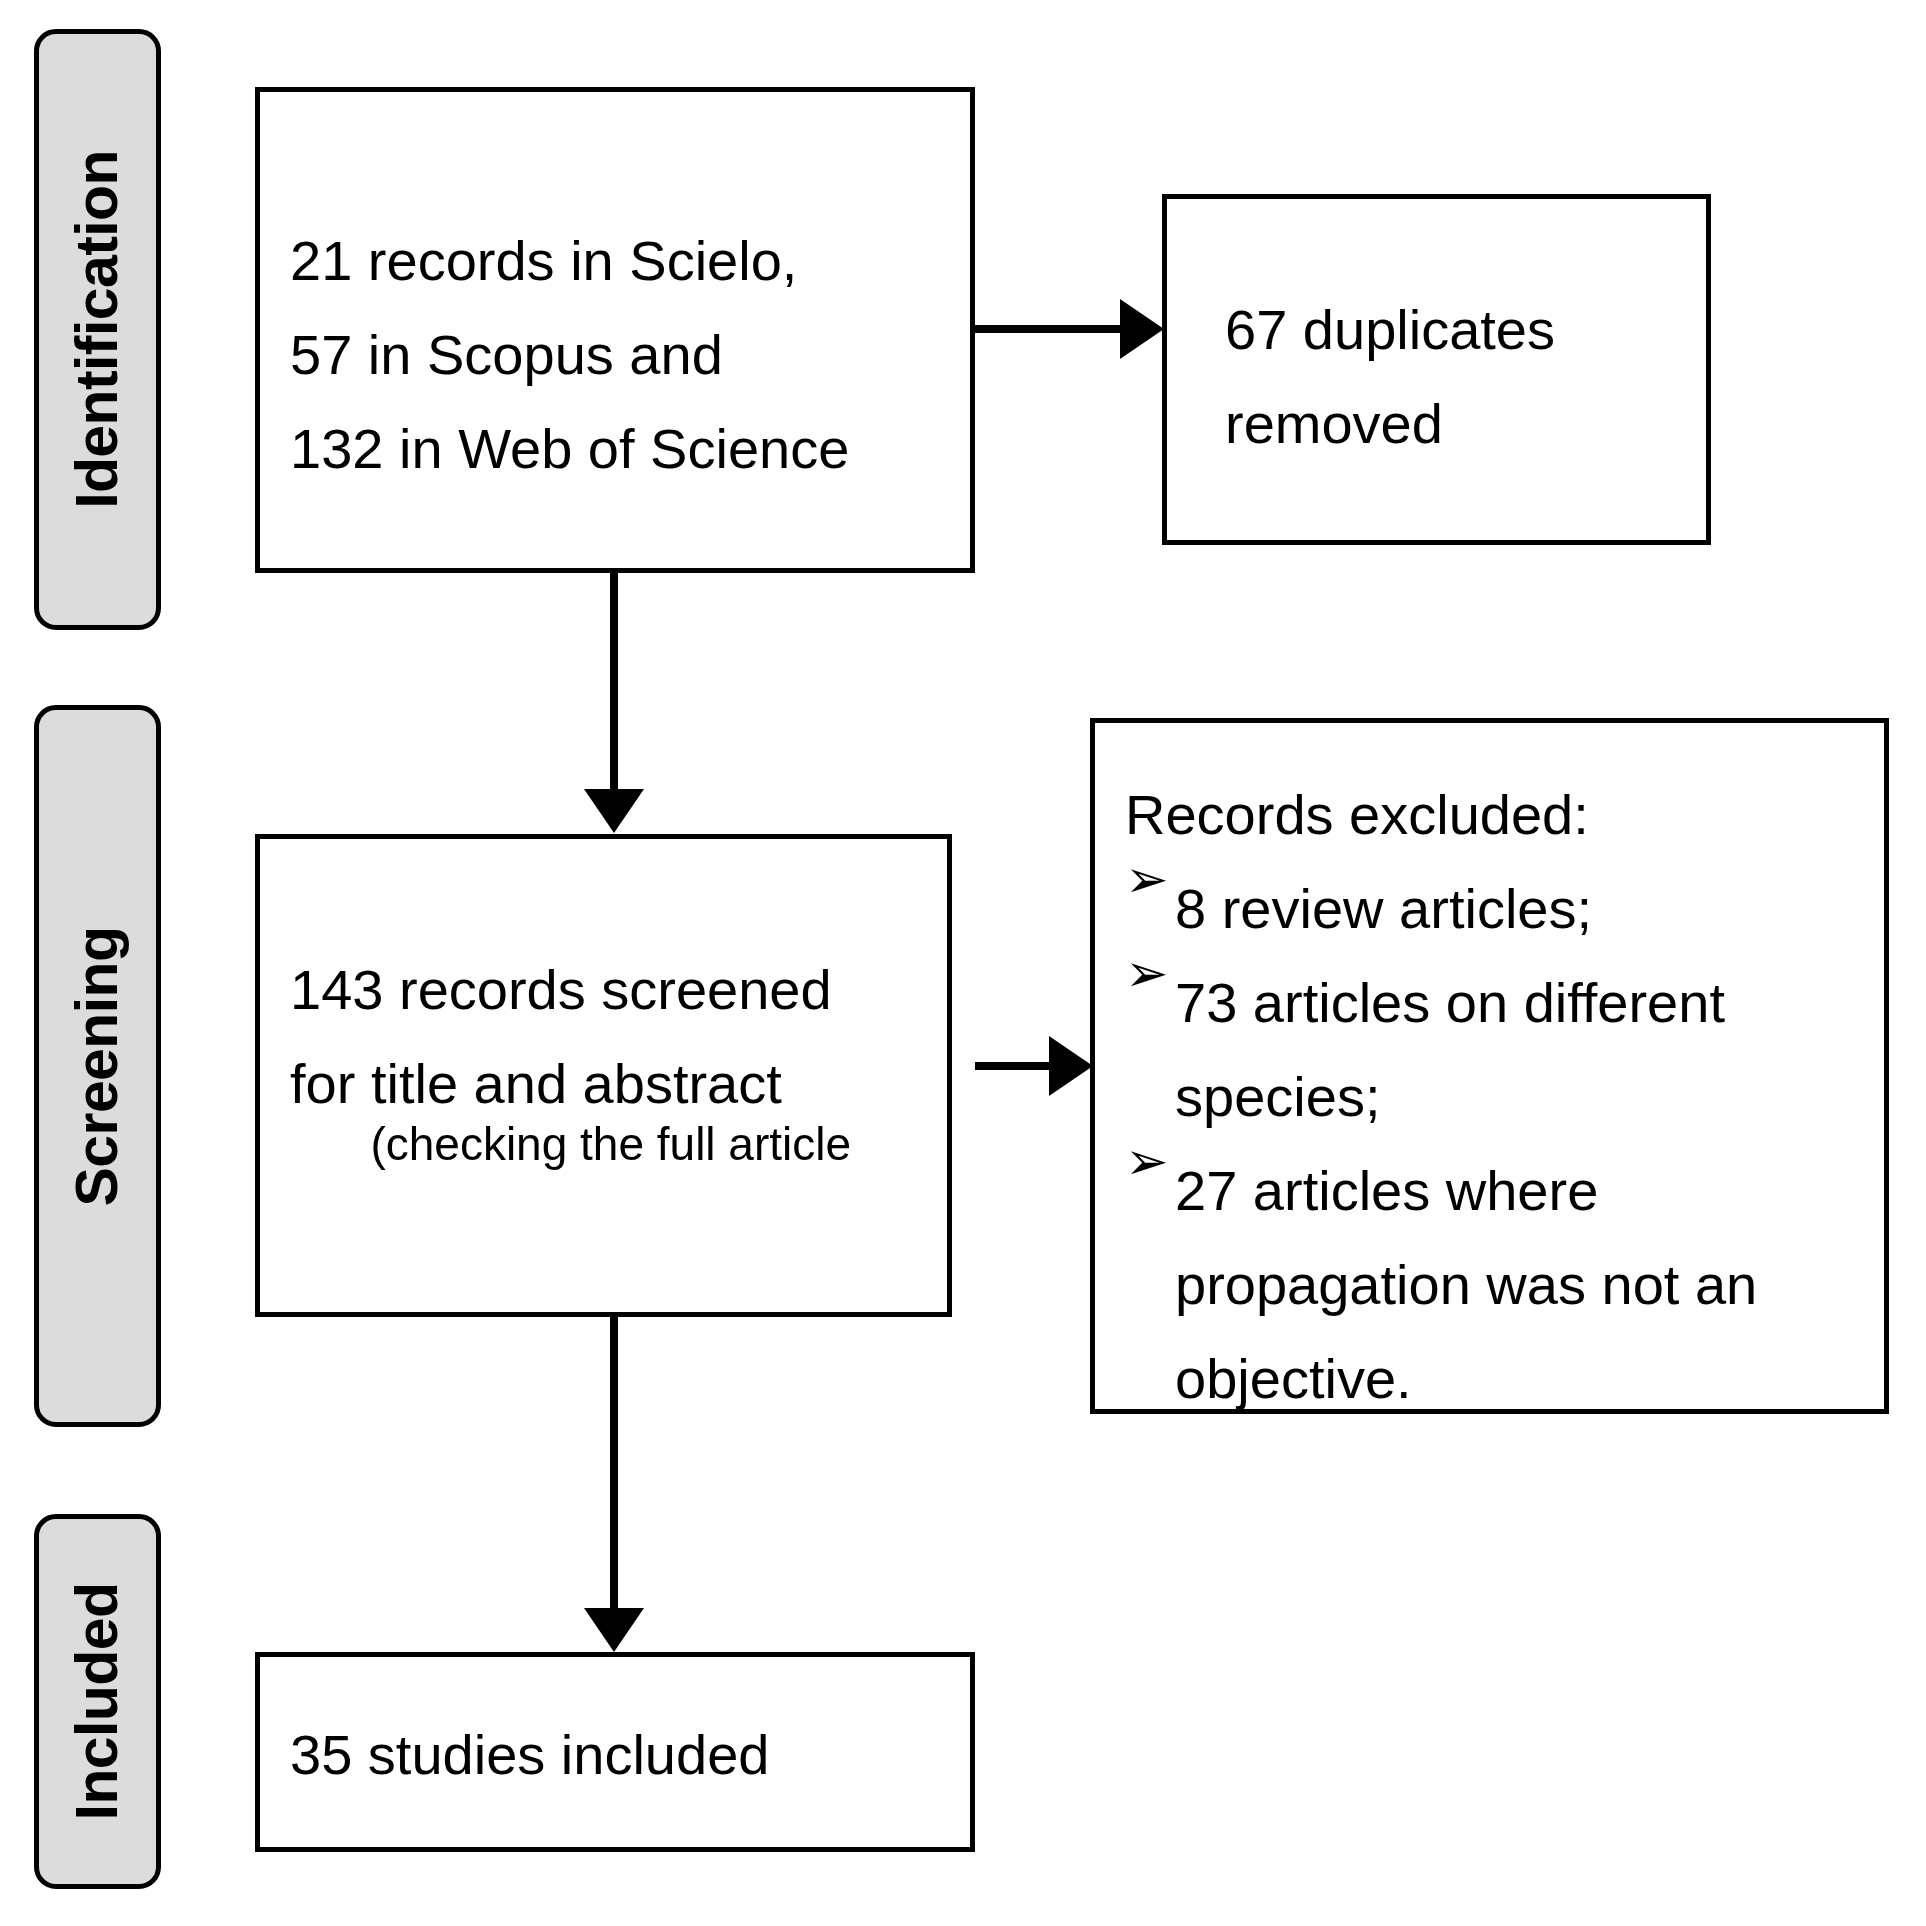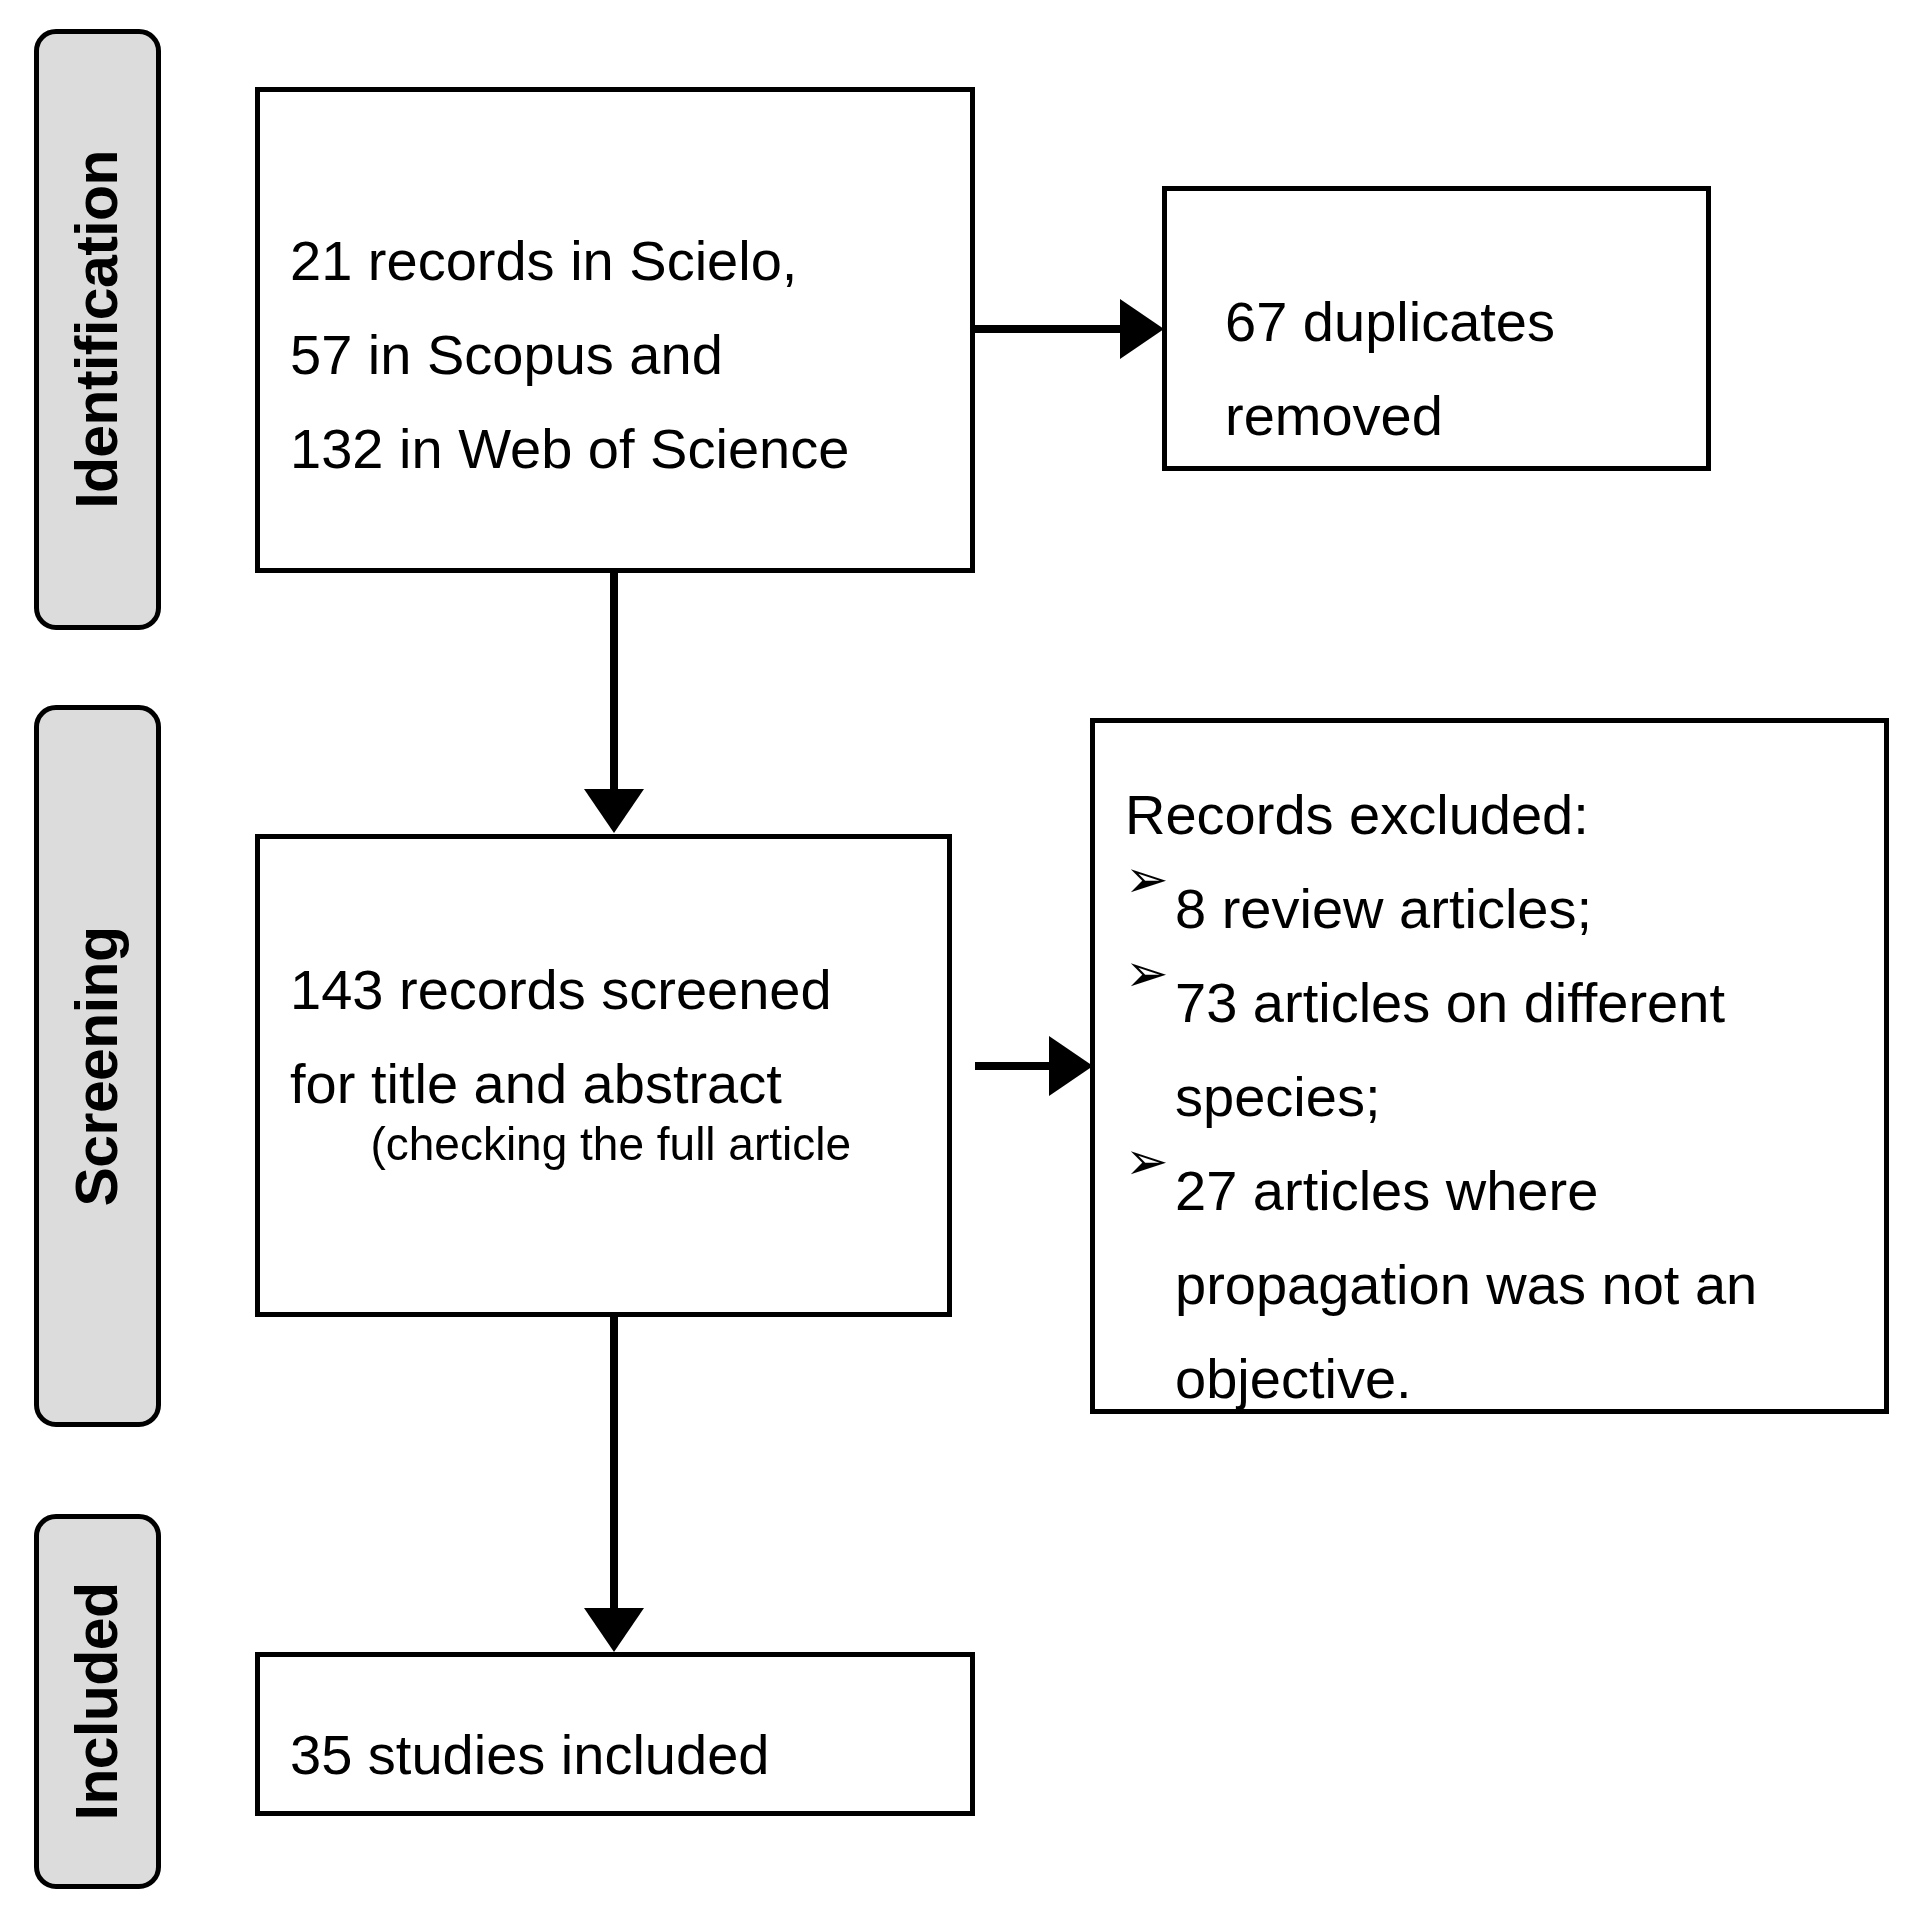--- a/index.html
+++ b/index.html
@@ -130,21 +130,21 @@
   </div>
 
   <div class="flow-box" style="left:255px; top:87px; width:720px; height:486px;">
     <div class="box-text" style="top:108px;">
       <span class="line">21 records in Scielo,</span>
       <span class="line">57 in Scopus and</span>
       <span class="line">132 in Web of Science</span>
     </div>
   </div>
 
-  <div class="flow-box" style="left:1162px; top:186px; width:549px; height:285px;">
+  <div class="flow-box" style="left:1162px; top:194px; width:549px; height:351px;">
     <div class="box-text" style="top:70px; left:58px;">
       <span class="line">67 duplicates</span>
       <span class="line">removed</span>
     </div>
   </div>
 
   <div class="flow-box" style="left:255px; top:834px; width:697px; height:483px;">
     <div class="box-text" style="top:90px;">
       <span class="line">143 records screened</span>
       <span class="line">for title and abstract</span>
@@ -177,21 +177,21 @@
         <span class="excl-body">
           <span class="line">27 articles where</span>
           <span class="line">propagation  was not an</span>
           <span class="line">objective.</span>
         </span>
       </div>
 
     </div>
   </div>
 
-  <div class="flow-box" style="left:255px; top:1652px; width:720px; height:164px;">
+  <div class="flow-box" style="left:255px; top:1652px; width:720px; height:200px;">
     <div class="box-text" style="top:37px;">
       <span class="line">35 studies included</span>
     </div>
   </div>
 
   <div class="conn-line-h" style="left:975px; top:325px; width:150px;"></div>
   <div class="arrowhead-right" style="left:1120px; top:299px;"></div>
 
   <div class="conn-line-v" style="left:610px; top:573px; height:218px;"></div>
   <div class="arrowhead-down" style="left:584px; top:789px;"></div>

